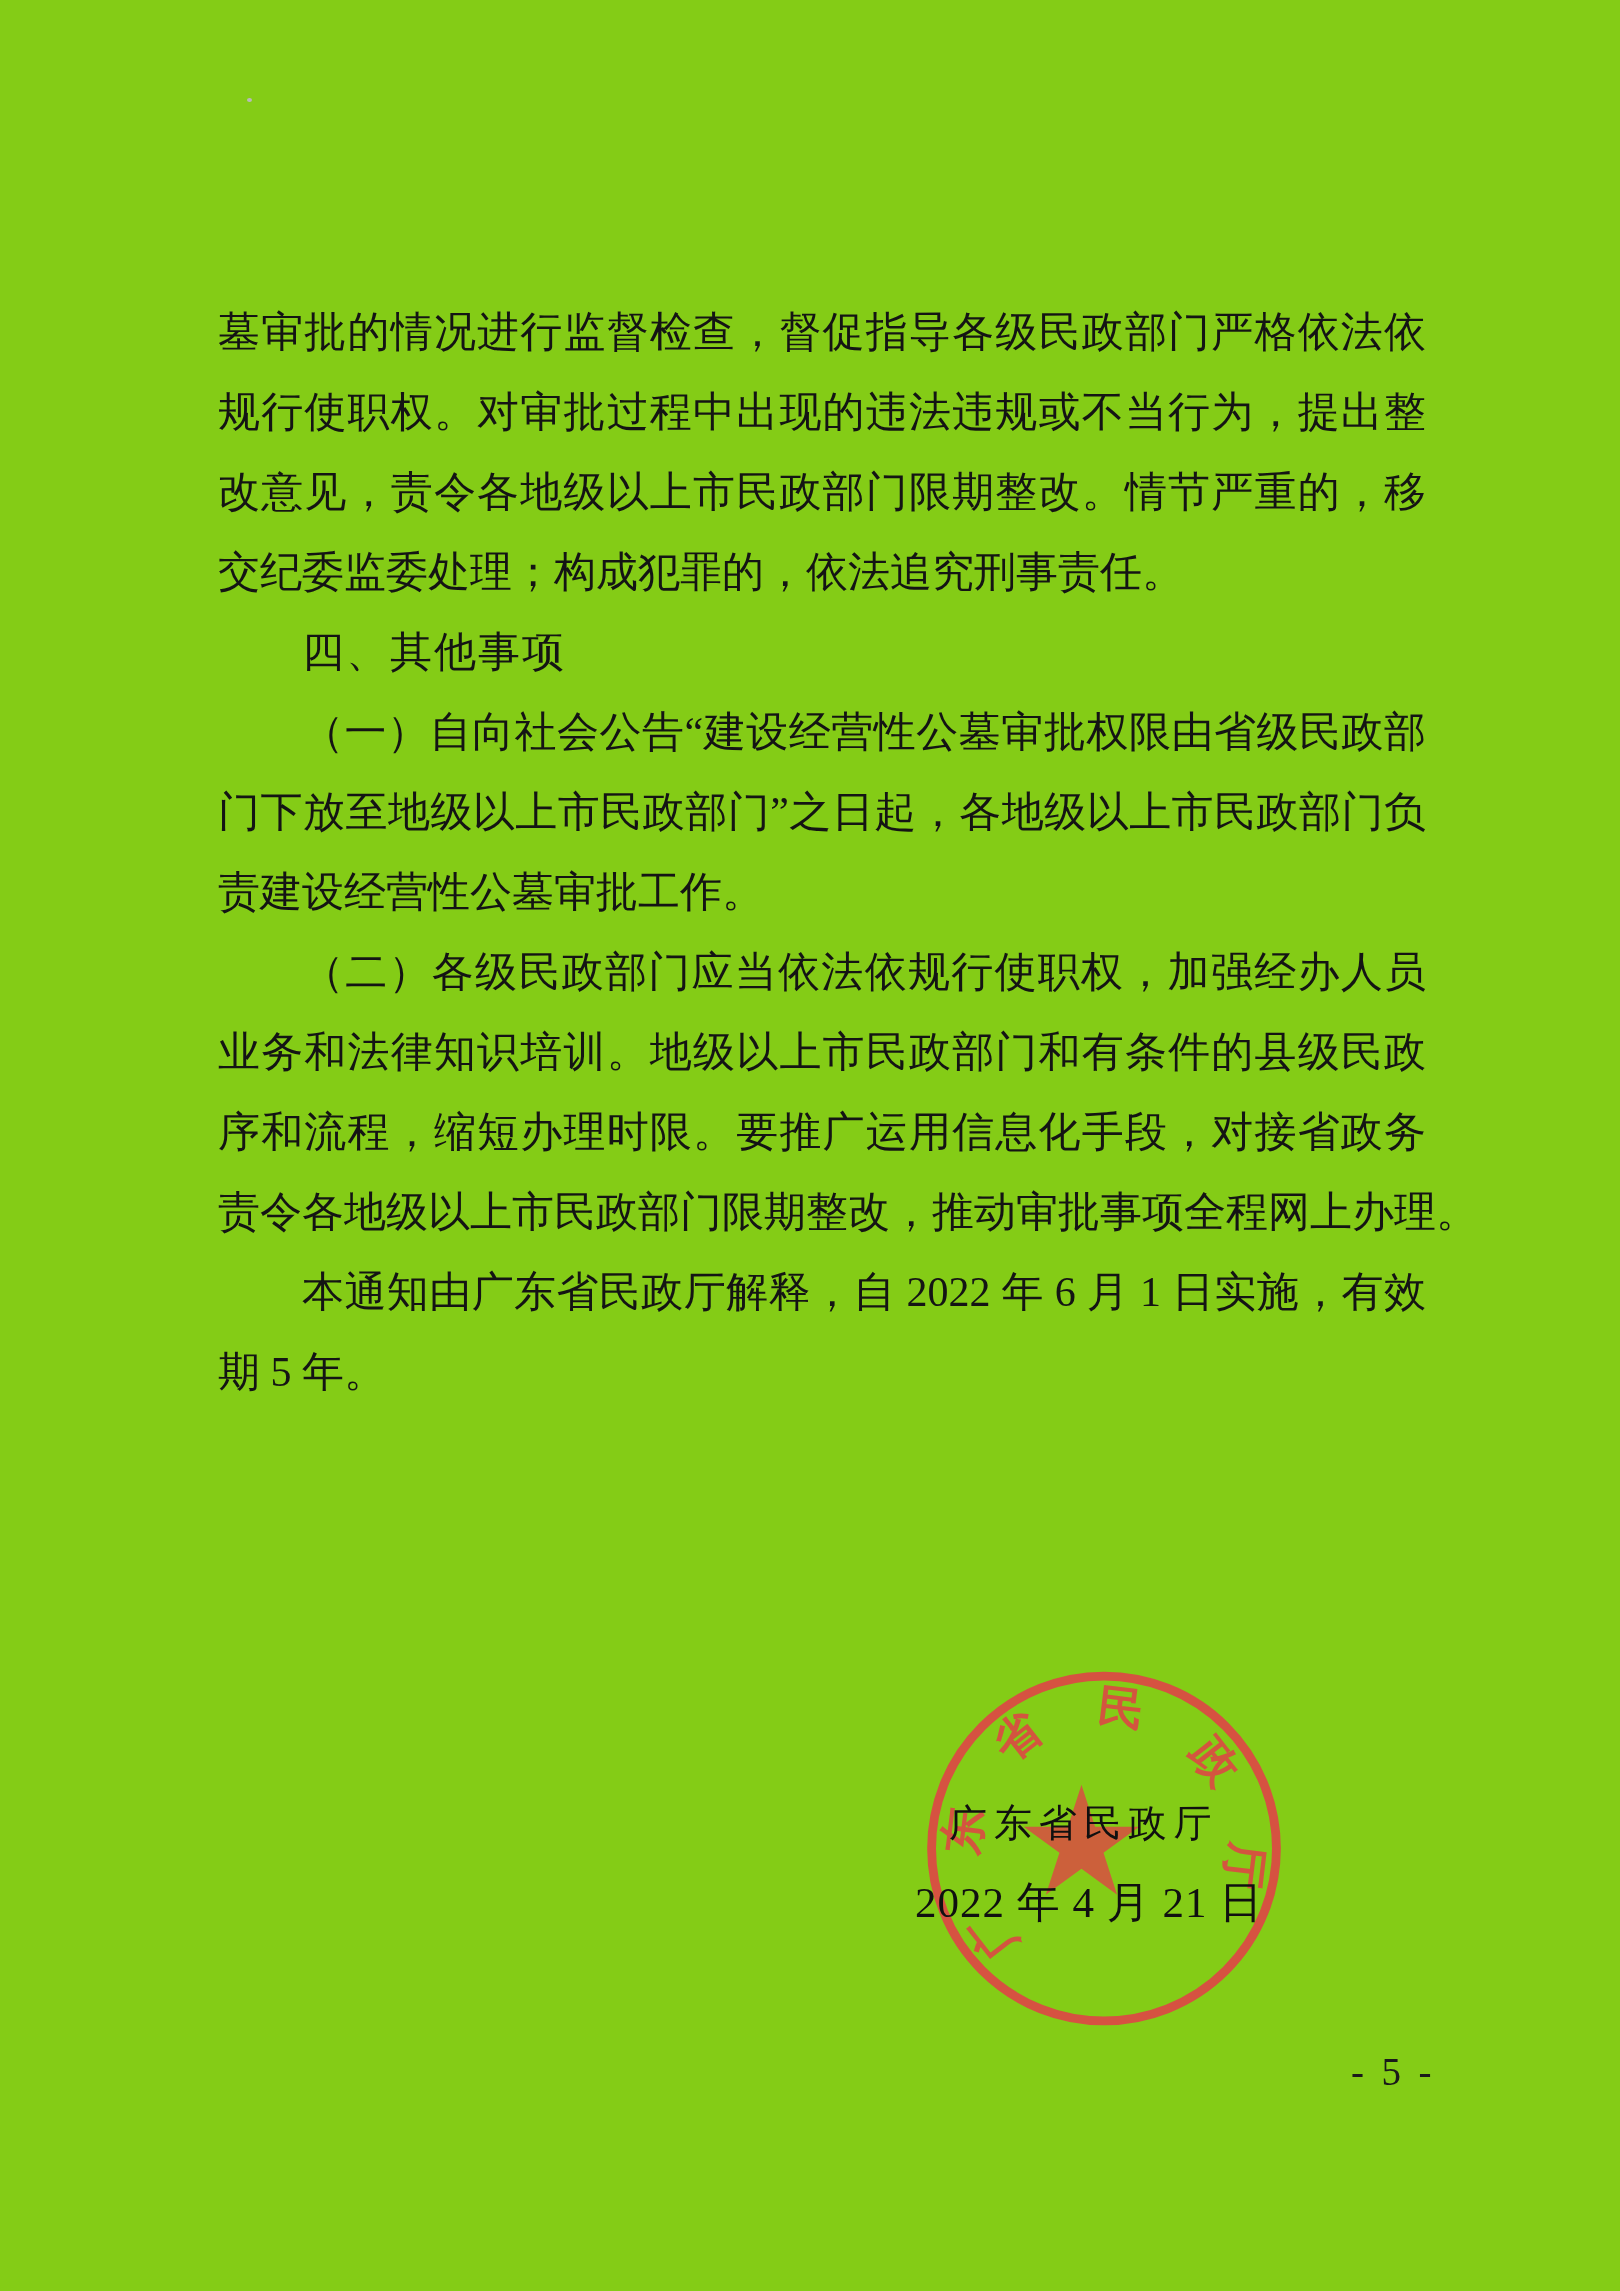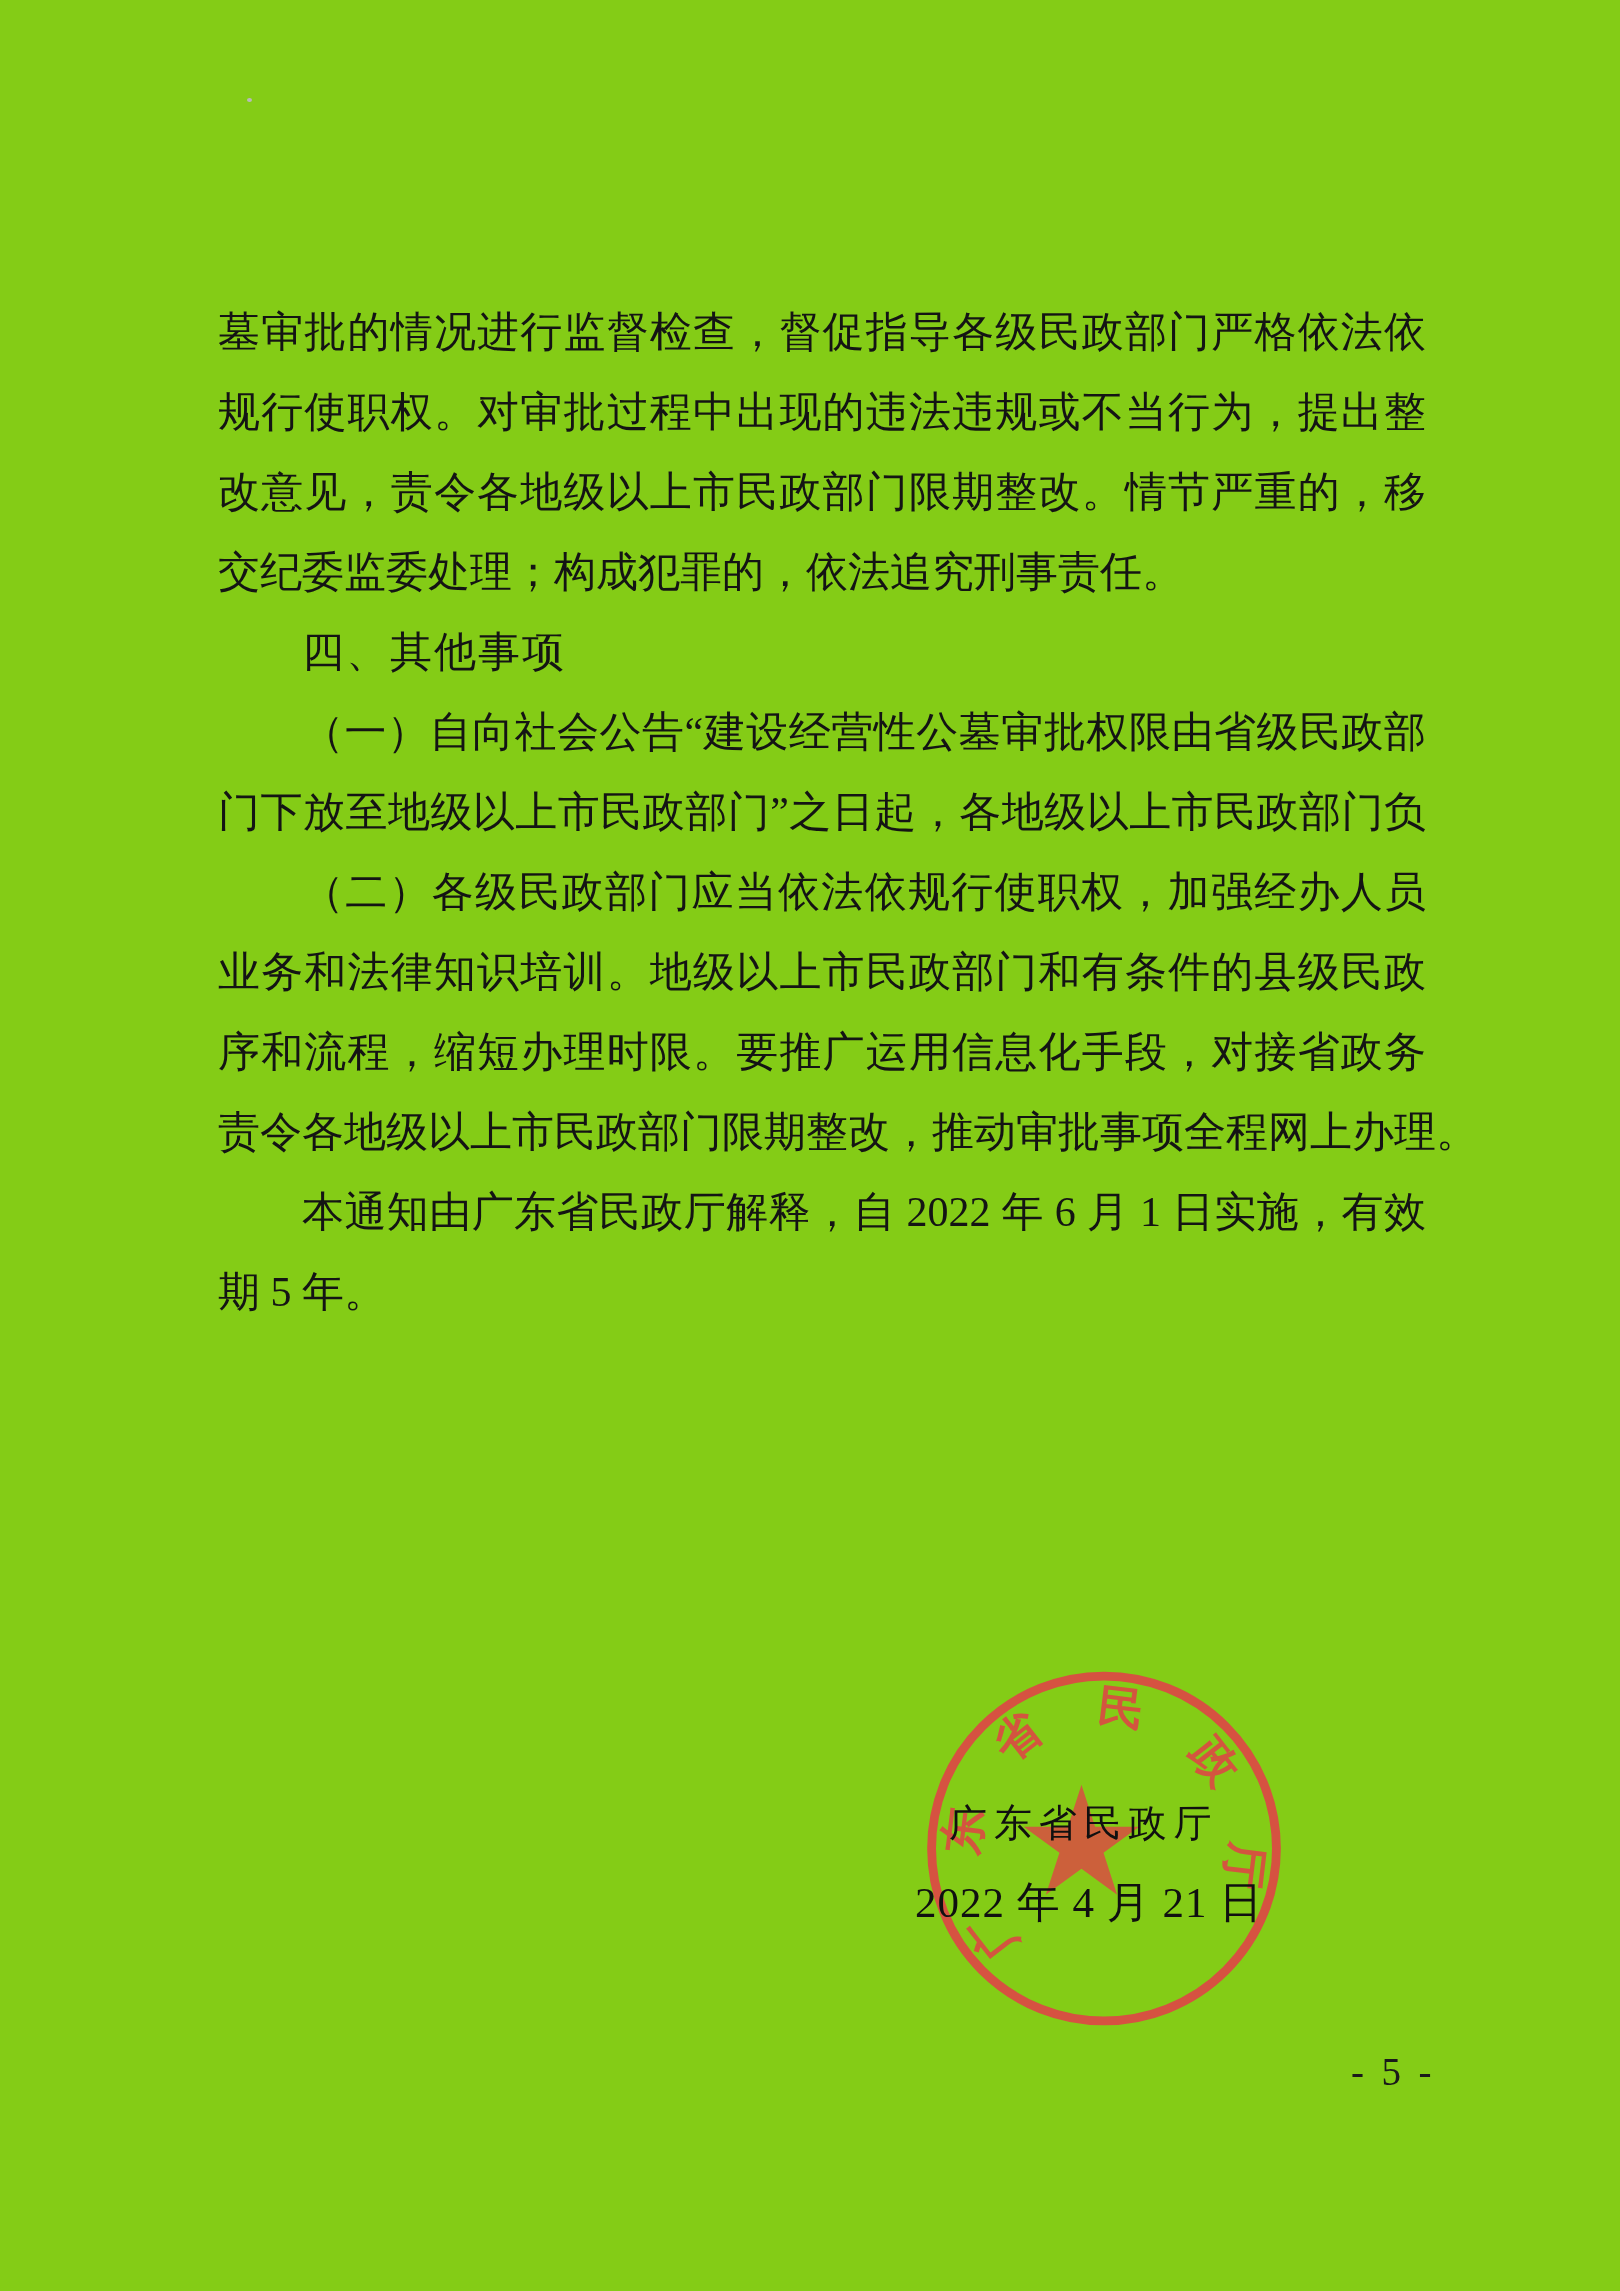--- a/index.html
+++ b/index.html
@@ -61,20 +61,21 @@
   <div class="speck"></div>
 
   <div class="body-text" id="body-text">
       <div class="line j">墓审批的情况进行监督检查，督促指导各级民政部门严格依法依</div>
       <div class="line j">规行使职权。对审批过程中出现的违法违规或不当行为，提出整</div>
       <div class="line j">改意见，责令各地级以上市民政部门限期整改。情节严重的，移</div>
       <div class="line">交纪委监委处理；构成犯罪的，依法追究刑事责任。</div>
       <div class="line indent heading">四、其他事项</div>
       <div class="line j indent">（一）自向社会公告“建设经营性公墓审批权限由省级民政部</div>
       <div class="line j">门下放至地级以上市民政部门”之日起，各地级以上市民政部门负</div>
+      <div class="line">责建设经营性公墓审批工作。</div>
       <div class="line j indent">（二）各级民政部门应当依法依规行使职权，加强经办人员</div>
       <div class="line j">业务和法律知识培训。地级以上市民政部门和有条件的县级民政</div>
       <div class="line j">序和流程，缩短办理时限。要推广运用信息化手段，对接省政务</div>
       <div class="line">责令各地级以上市民政部门限期整改，推动审批事项全程网上办理。</div>
       <div class="line j indent">本通知由广东省民政厅解释，自 2022 年 6 月 1 日实施，有效</div>
       <div class="line">期 5 年。</div>
     </div>
 
   <div class="seal">
     <svg id="seal-svg" viewBox="0 0 392 372" xmlns="http://www.w3.org/2000/svg">

